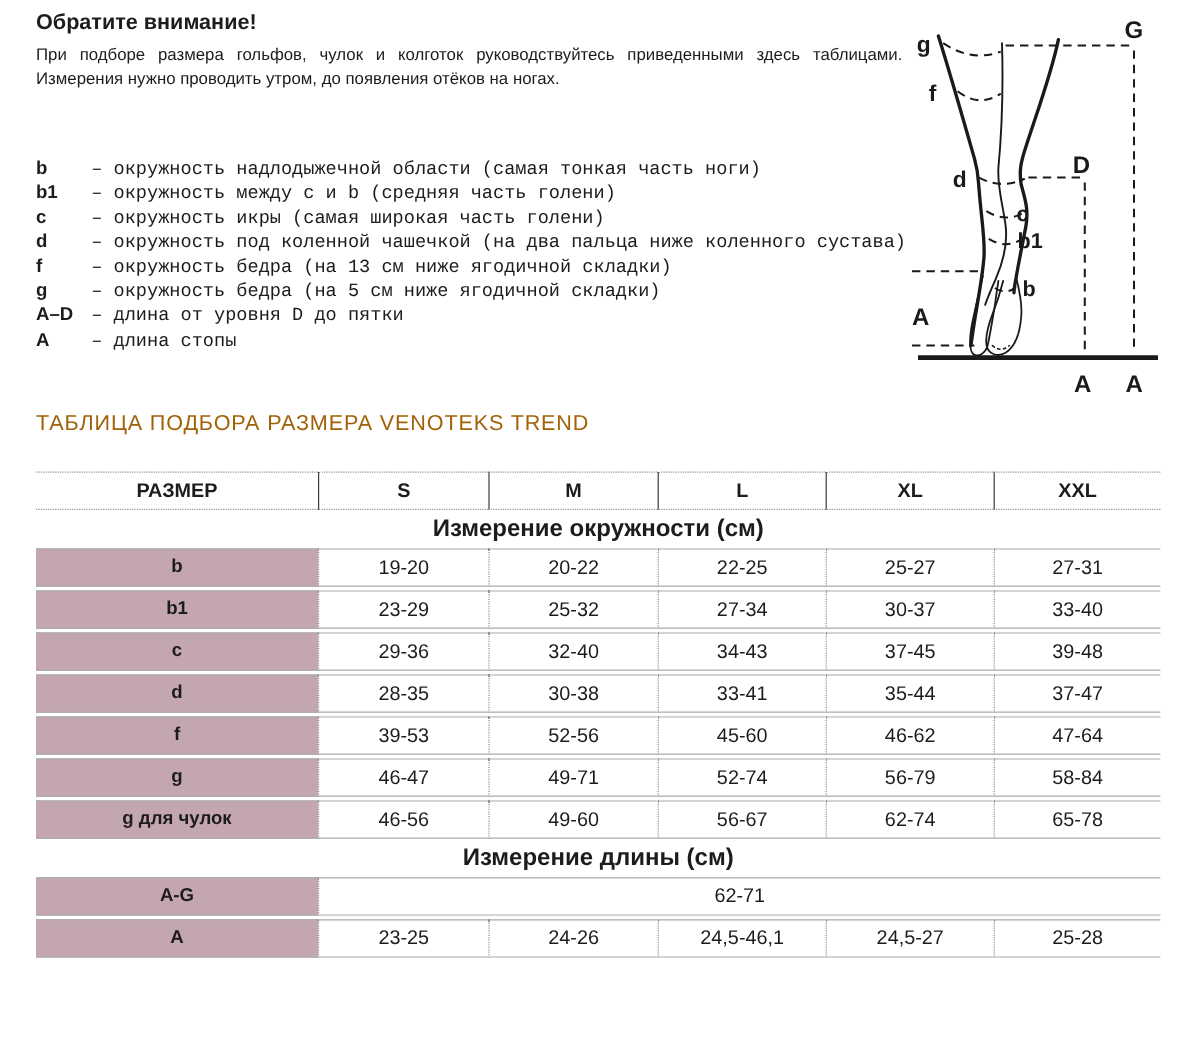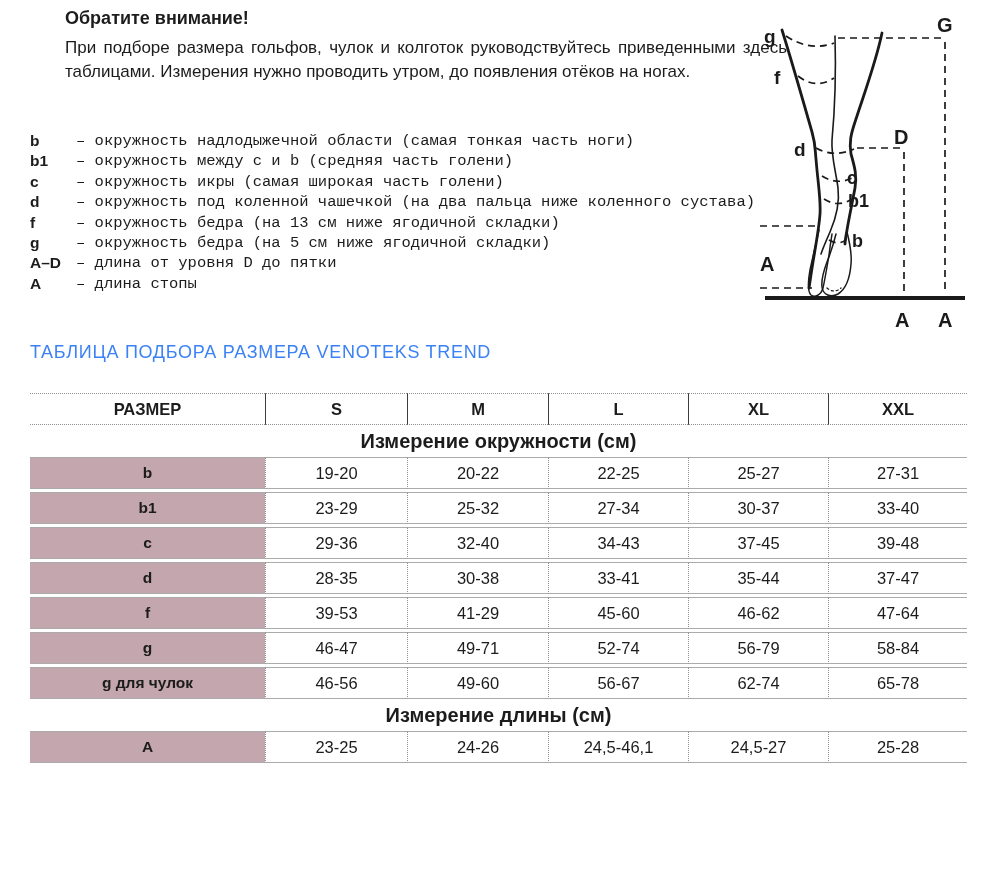--- a/index.html
+++ b/index.html
@@ -7,39 +7,39 @@
     position: relative;
     width: 1000px;
     height: 881px;
     background: #ffffff;
     font-family: "Liberation Sans", sans-serif;
     color: #1c1c1c;
     overflow: hidden;
   }
 
   
-  .notice { position: absolute; left: 30px; top: 8px; width: 722px; margin-left: 35px; }
+  .notice { position: absolute; left: 30px; top: 8px; width: 722px; }
   .notice-title { font-size: 18px; font-weight: bold; margin: 0 0 7px 0; }
-  .notice-body { font-size: 17px; line-height: 1.42; margin: 0; text-align: justify; }
+  .notice-body { font-size: 14px; line-height: 1.42; margin: 0; text-align: justify; }
 
   
   .legend { position: absolute; left: 30px; top: 131px; width: 730px; font-size: 15.5px; }
   .legend-row { display: flex; line-height: 20.4px; }
   .legend-term { width: 46px; flex: none; font-weight: bold; }
   .legend-def { flex: 1; font-family: Liberation Mono, monospace; }
 
   
   .diagram { position: absolute; left: 752px; top: 0; }
   .diagram text { font-family: "Liberation Sans", sans-serif; font-weight: bold; fill: #1a1a1a; }
 
   
   .table-title {
     position: absolute; left: 30px; top: 342px; margin: 0;
     font-size: 18px; font-weight: 500; letter-spacing: 0.7px;
-    color: #3b82f6;
+    color: #a16207;
   }
 
   
   .size-table {
     position: absolute; left: 30px; top: 390px;
     width: 937px; table-layout: fixed;
     border-collapse: separate; border-spacing: 0 3px;
     font-size: 16.5px;
   }
   .size-table th, .size-table td { text-align: center; vertical-align: middle; padding: 0 4px; }
@@ -204,21 +204,21 @@
         <td class="label-cell">d</td>
         <td class="value-cell">28-35</td>
         <td class="value-cell">30-38</td>
         <td class="value-cell">33-41</td>
         <td class="value-cell">35-44</td>
         <td class="value-cell">37-47</td>
       </tr>
       <tr class="data-row">
         <td class="label-cell">f</td>
         <td class="value-cell">39-53</td>
-        <td class="value-cell">41-29</td>
+        <td class="value-cell">52-56</td>
         <td class="value-cell">45-60</td>
         <td class="value-cell">46-62</td>
         <td class="value-cell">47-64</td>
       </tr>
       <tr class="data-row">
         <td class="label-cell">g</td>
         <td class="value-cell">46-47</td>
         <td class="value-cell">49-71</td>
         <td class="value-cell">52-74</td>
         <td class="value-cell">56-79</td>
@@ -231,20 +231,24 @@
         <td class="value-cell">56-67</td>
         <td class="value-cell">62-74</td>
         <td class="value-cell">65-78</td>
       </tr>
 
       <tr class="section-row">
         <td colspan="6">Измерение длины (см)</td>
       </tr>
 
       <tr class="data-row">
+        <td class="label-cell">A-G</td>
+        <td class="merged-cell" colspan="5">62-71</td>
+      </tr>
+      <tr class="data-row">
         <td class="label-cell">A</td>
         <td class="value-cell">23-25</td>
         <td class="value-cell">24-26</td>
         <td class="value-cell">24,5-46,1</td>
         <td class="value-cell">24,5-27</td>
         <td class="value-cell">25-28</td>
       </tr>
     </tbody>
   </table>
 

